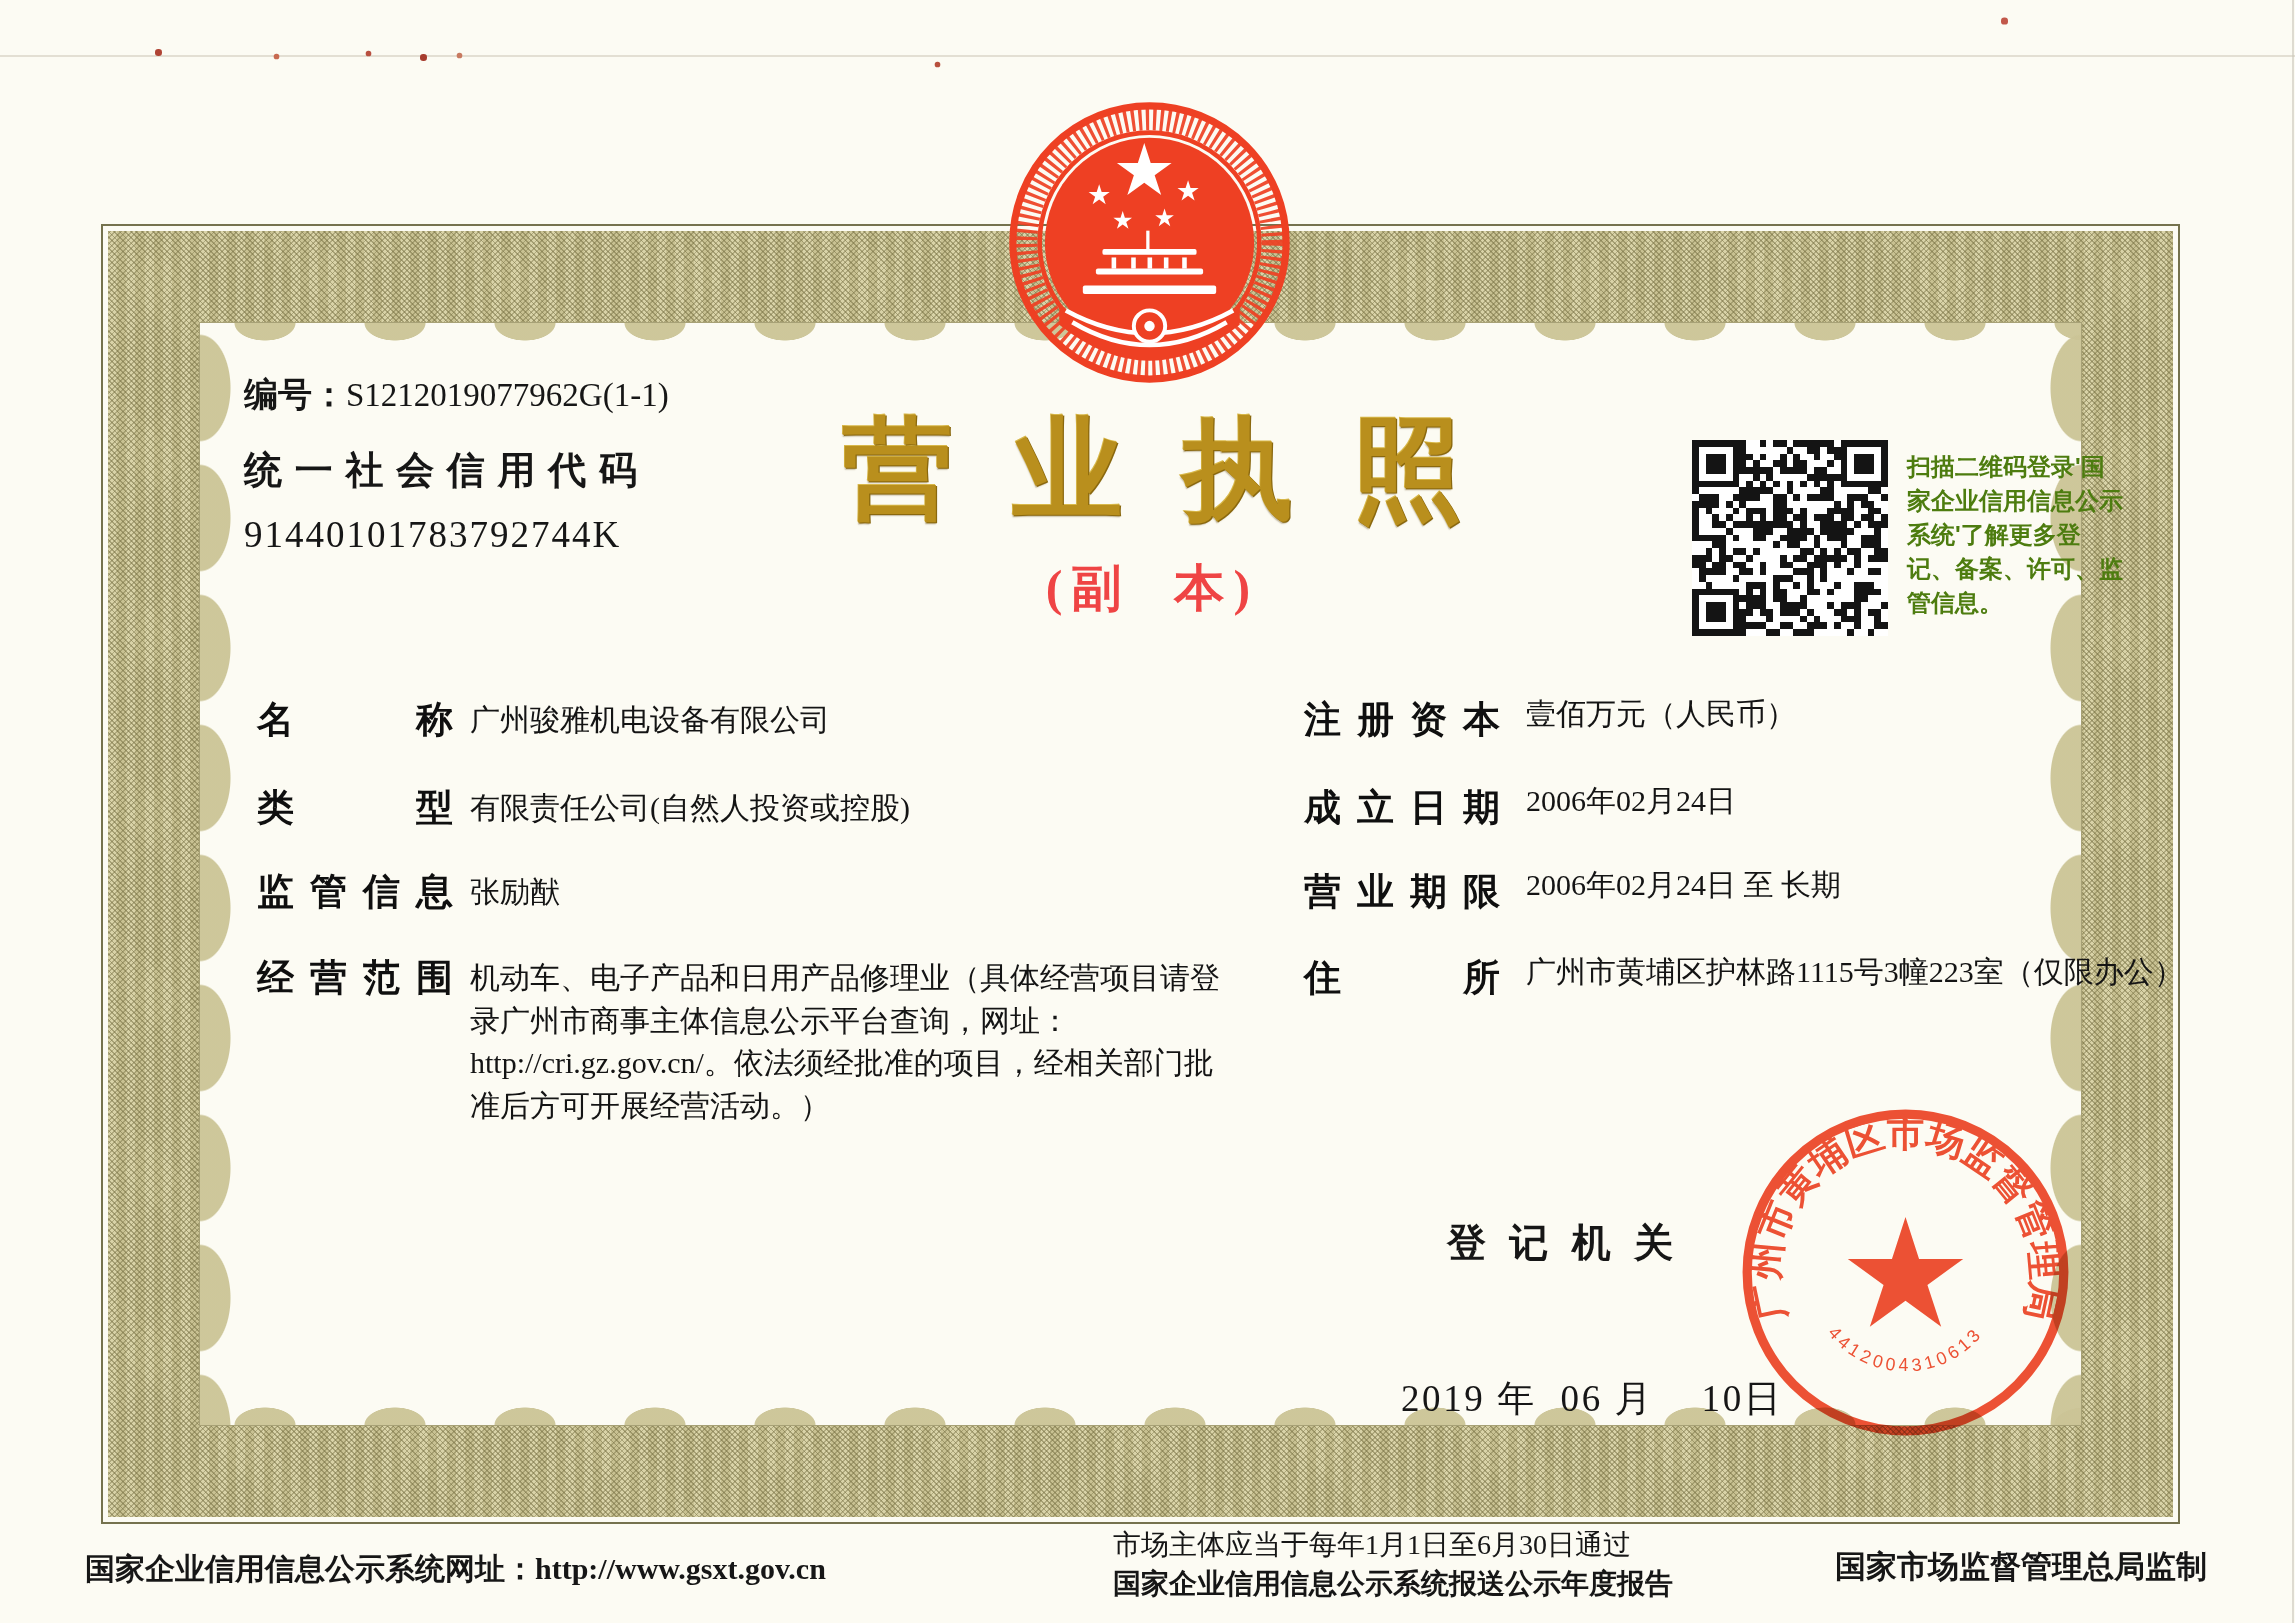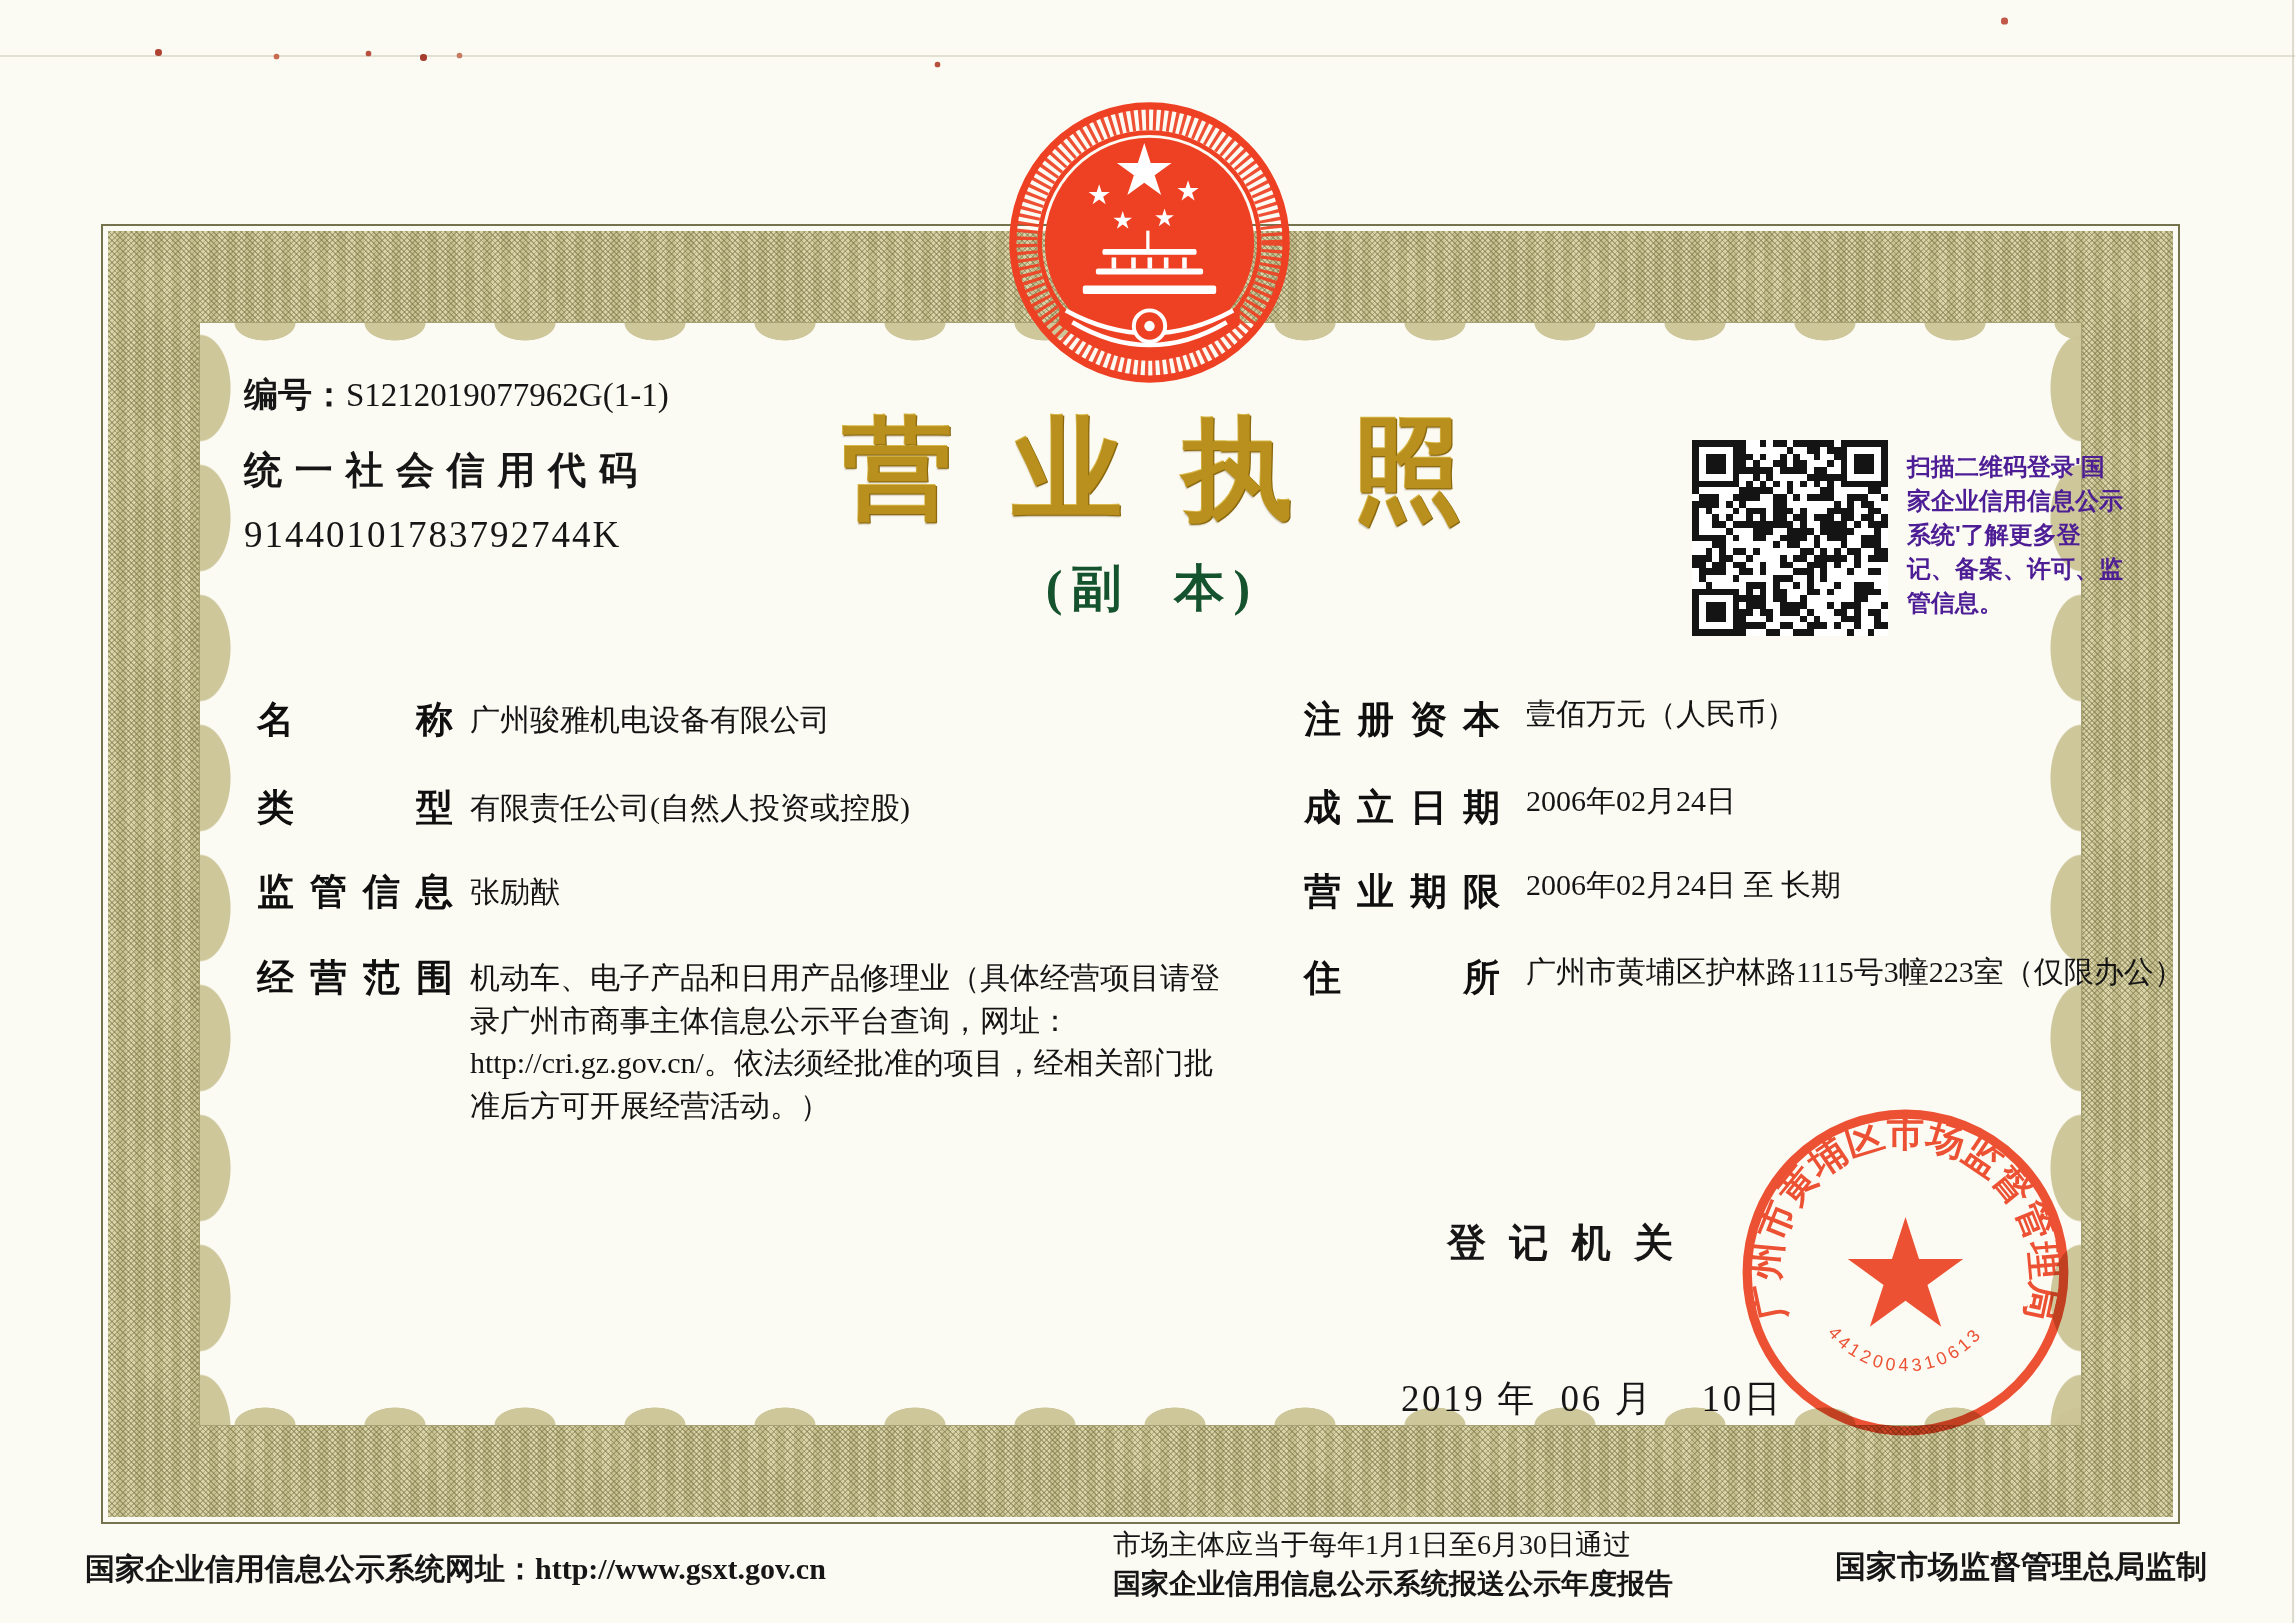--- a/index.html
+++ b/index.html
@@ -53,25 +53,25 @@
   .serial-value{font-size:33px;}
   .credit-label{left:244px;top:445px;width:393px;font-family:"Liberation Sans","DejaVu Sans",sans-serif;
     font-weight:bold;font-size:38px;text-align:justify;text-align-last:justify;}
   .credit-value{left:244px;top:505px;font-size:37px;letter-spacing:2px;margin-top:8px;}
 
   .title{left:694px;top:396px;width:917px;text-align:center;font-size:110px;font-weight:bold;
     letter-spacing:60px;padding-left:60px;box-sizing:border-box;white-space:nowrap;
     color:#b98f1d;
     text-shadow:1.3px 1.3px 0 #8a680e, -0.7px -0.7px 0 #d8b84a, 0 2px 1.3px rgba(90,60,0,.35);}
   .subtitle{left:694px;top:555px;width:917px;text-align:center;font-size:50px;font-weight:bold;
-    letter-spacing:9.2px;white-space:pre;color:#14532d;}
+    letter-spacing:9.2px;white-space:pre;color:#ef4444;}
 
   .qr-box{left:1692px;top:440px;width:196px;height:196px;}
   .qr-caption{left:1907px;top:450px;width:216px;font-size:24px;line-height:1.42;
-    font-family:"Liberation Sans","DejaVu Sans",sans-serif;font-weight:bold;color:#4c1d95;}
+    font-family:"Liberation Sans","DejaVu Sans",sans-serif;font-weight:bold;color:#4d7c0f;}
 
   
   .f-label{position:absolute;width:196px;font-family:"Liberation Sans","DejaVu Sans",sans-serif;
     font-weight:bold;font-size:37px;text-align:justify;text-align-last:justify;color:#0f0f0f;}
   .f-value{position:absolute;font-size:30px;line-height:1.42;color:#141414;}
   .lv{left:470px;width:766px;}
   .rv{left:1526px;width:661px;}
 
   
   .reg-label{left:1447px;top:1216px;width:226px;font-family:"Liberation Sans","DejaVu Sans",sans-serif;

